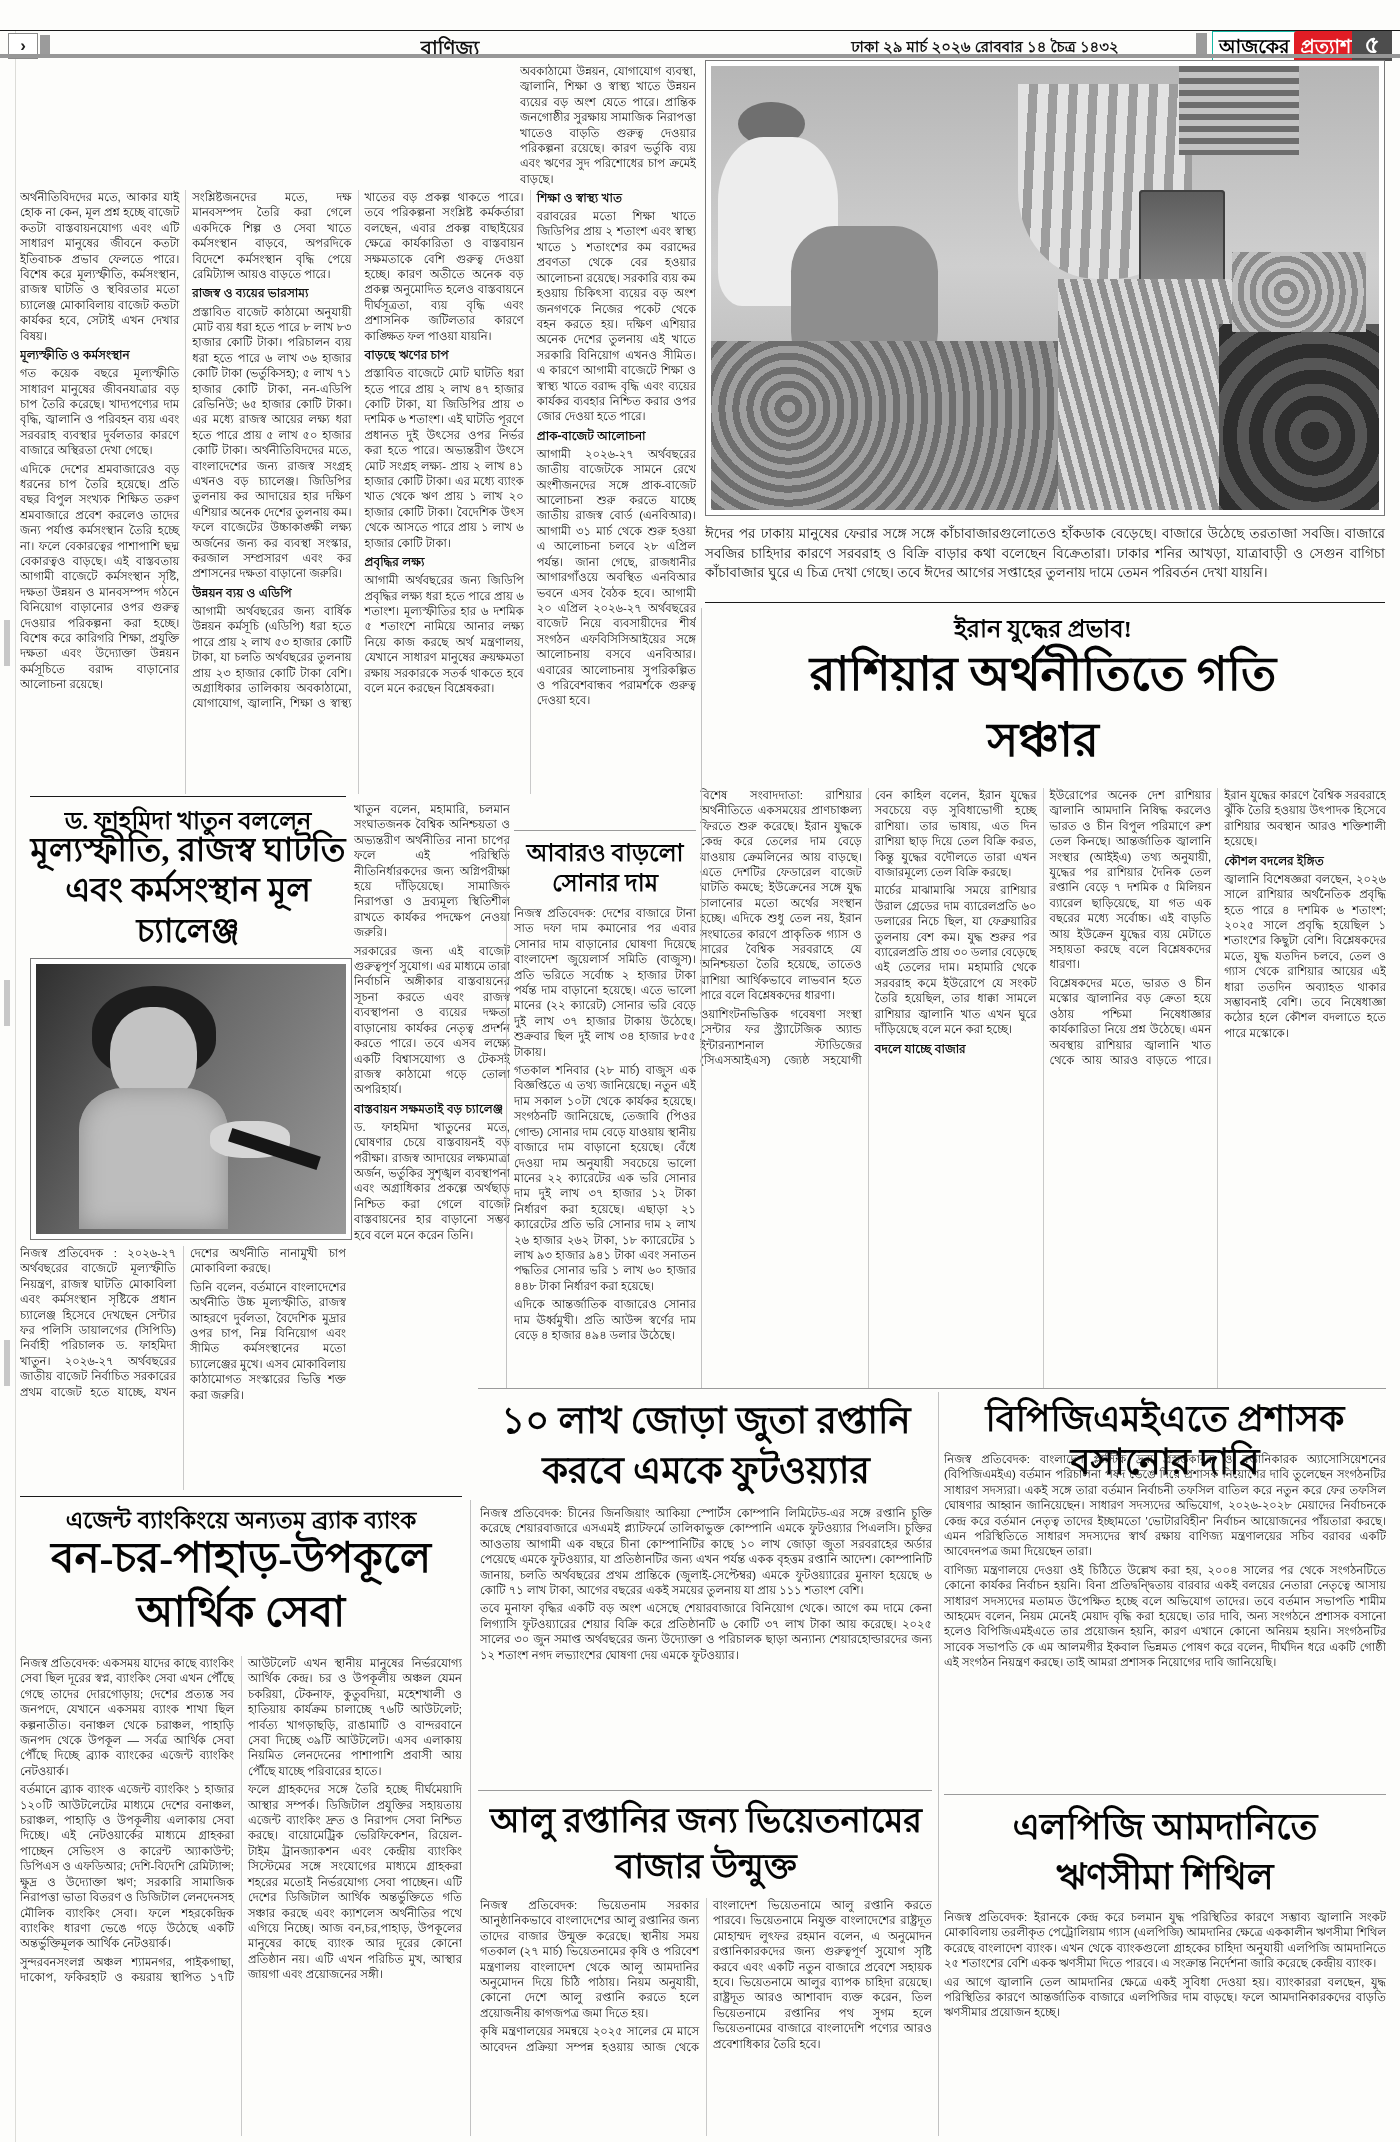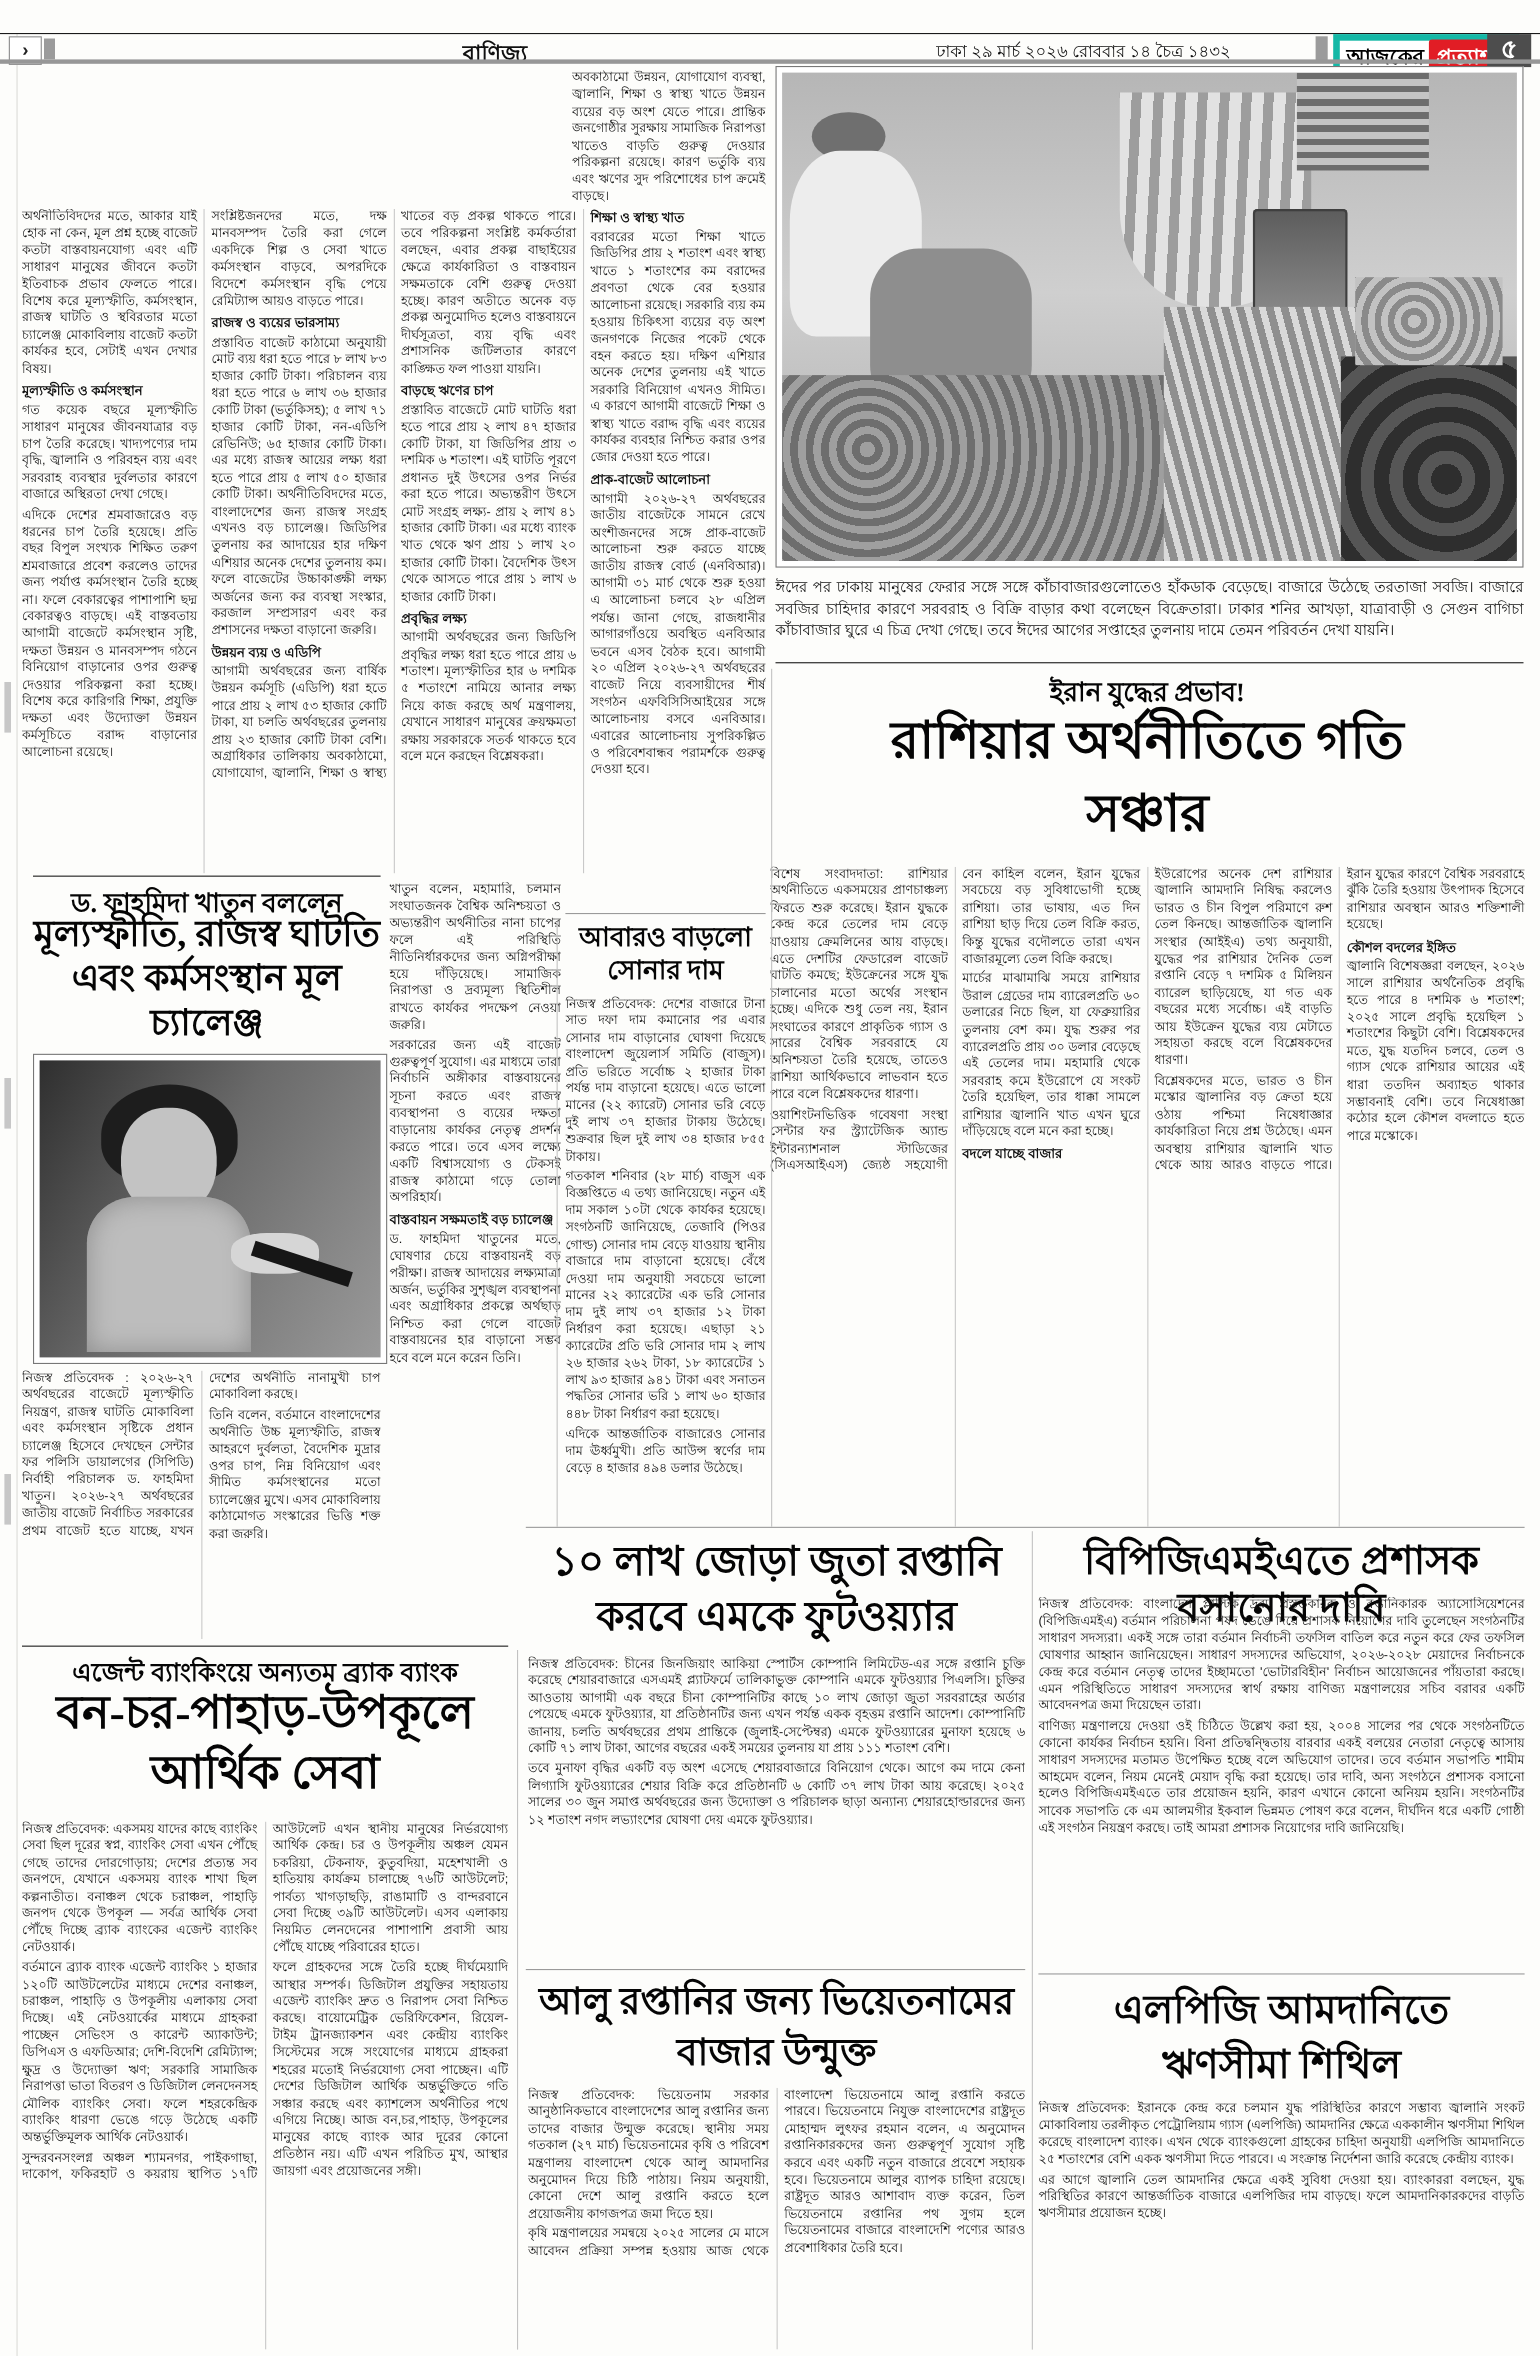--- a/index.html
+++ b/index.html
@@ -15,25 +15,25 @@
   .seg-h{font-size:12px;font-weight:bold;margin:3px 0 2px 0;}
   .cols2{column-count:2;column-gap:14px;column-rule:1px solid #c9c9c9;}
   .cols4{column-count:4;column-gap:13px;column-rule:1px solid #c9c9c9;}
   .headline{font-family:"Liberation Serif","DejaVu Serif",serif;font-weight:700;
             text-align:center;color:#050505;}
   .kicker{font-family:"Liberation Serif","DejaVu Serif",serif;font-weight:700;
           text-align:center;color:#050505;}
   .caption{font-size:13.5px;line-height:1.45;text-align:justify;font-weight:500;}
   
   .hdr-section{font-size:20px;font-weight:bold;text-align:center;}
-  .hdr-date{font-size:15px;font-weight:400;text-align:center;}
+  .hdr-date{font-size:15px;font-weight:700;text-align:center;}
   .chev-box{width:28px;height:24px;border:1px solid #8a8a8a;background:#fff;
             display:flex;align-items:center;justify-content:center;font-size:17px;font-weight:bold;color:#222;}
   .gray-tab{background:#9b9b9b;}
-  .logo-wrap{display:flex;align-items:center;gap:4px;background:#fff;border:6px solid #14b8a6;
+  .logo-wrap{display:flex;align-items:center;gap:4px;background:#fff;border:1px solid #14b8a6;
              padding:2px 6px;height:28px;}
   .logo-black{font-weight:bold;font-size:19px;color:#000;}
   .logo-red{font-weight:bold;font-size:19px;color:#fff;background:#e11d25;padding:1px 7px;border-radius:3px;}
   .pageno{background:#4d4d4d;color:#fff;display:flex;align-items:center;justify-content:center;
           font-size:24px;font-weight:bold;font-family:"Liberation Serif","DejaVu Serif",serif;}
   
   .photo-frame{border:1px solid #777;background:#fff;padding:5px;box-sizing:border-box;}
   .photo-inner{position:relative;width:100%;height:100%;overflow:hidden;background:linear-gradient(180deg,#b6b6b6 0%,#cfcfcf 45%,#a9a9a9 100%);}
   .ph{position:absolute;}
   .edge-tick{position:absolute;left:4px;width:6px;height:46px;background:#c7c7c7;}

